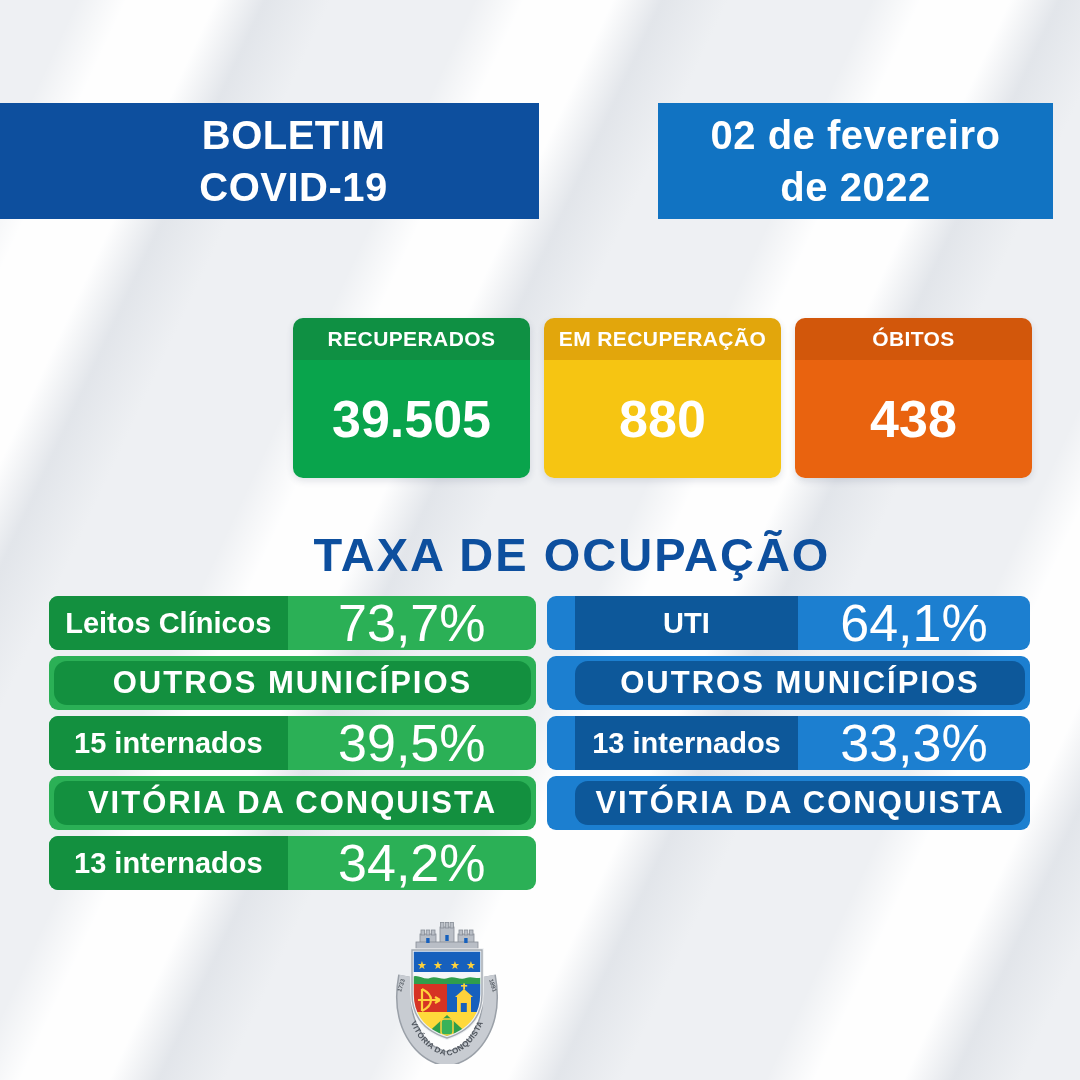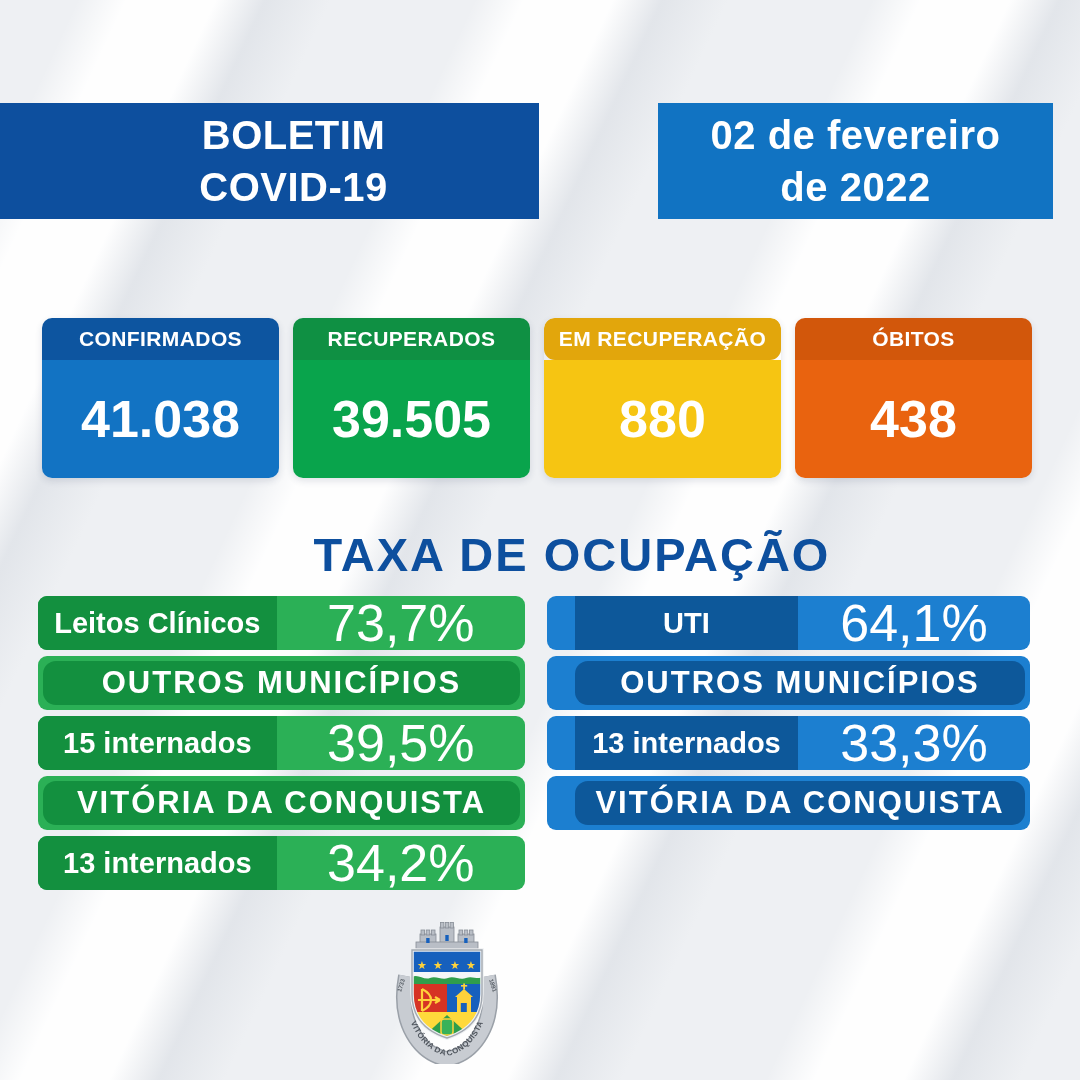--- a/index.html
+++ b/index.html
@@ -30,29 +30,29 @@
   .stat-card{
     position:absolute;top:318px;width:237px;height:160px;border-radius:10px;overflow:hidden;
     box-shadow:0 3px 7px rgba(40,60,90,.14);color:#fff;
   }
   .stat-card .stat-head{height:42px;display:flex;align-items:center;justify-content:center;
     font-size:21px;font-weight:bold;letter-spacing:.4px;}
   .stat-card .stat-value{height:118px;display:flex;align-items:center;justify-content:center;
     font-size:52px;font-weight:bold;}
   .card-1{left:42px;}  .card-1 .stat-head{background:#0d55a0;} .card-1 .stat-value{background:#1273c3;}
   .card-2{left:293px;} .card-2 .stat-head{background:#0f9043;} .card-2 .stat-value{background:#09a44c;}
-  .card-3{left:544px;} .card-3 .stat-head{background:#e2a60c;border-radius:11px;} .card-3 .stat-value{background:#f6c512;}
+  .card-3{left:544px;} .card-3 .stat-head{background:#e2a60c;} .card-3 .stat-value{background:#f6c512;}
   .card-4{left:795px;} .card-4 .stat-head{background:#d2570b;} .card-4 .stat-value{background:#e9630f;}
   
   .occ-title{
     position:absolute;left:0;top:527px;width:100%;text-align:center;
     font-size:47px;font-weight:bold;color:#0d4f9e;letter-spacing:2px;padding-left:32px;
   }
   .occ-col{position:absolute;top:596px;display:flex;flex-direction:column;gap:6px;}
-  .col-left{left:38px;width:487px;}
+  .col-left{left:49px;width:487px;}
   .col-right{left:547px;width:483px;}
   .occ-row{height:54px;border-radius:9px;overflow:hidden;color:#fff;}
   .occ-row.split{display:flex;}
   .occ-row.split .seg-label{width:49%;display:flex;align-items:center;justify-content:center;
     font-size:29px;font-weight:bold;}
   .occ-row.split .seg-value{flex:1;display:flex;align-items:center;justify-content:center;
     font-size:52px;font-weight:normal;border-radius:24px;}
   .occ-row.full{padding:5px;box-sizing:border-box;}
   .occ-row.full .row-inner{height:100%;border-radius:13px;display:flex;align-items:center;
     justify-content:center;font-size:31px;font-weight:bold;letter-spacing:2px;}
@@ -75,24 +75,20 @@
 
   <div class="title-box">
     <div>BOLETIM</div>
     <div>COVID-19</div>
   </div>
   <div class="date-box">
     <div>02 de fevereiro</div>
     <div>de 2022</div>
   </div>
 
-  <div class="stat-card card-1">
-    <div class="stat-head">CONFIRMADOS</div>
-    <div class="stat-value">41.038</div>
-  </div>
   <div class="stat-card card-2">
     <div class="stat-head">RECUPERADOS</div>
     <div class="stat-value">39.505</div>
   </div>
   <div class="stat-card card-3">
     <div class="stat-head">EM RECUPERAÇÃO</div>
     <div class="stat-value">880</div>
   </div>
   <div class="stat-card card-4">
     <div class="stat-head">ÓBITOS</div>

